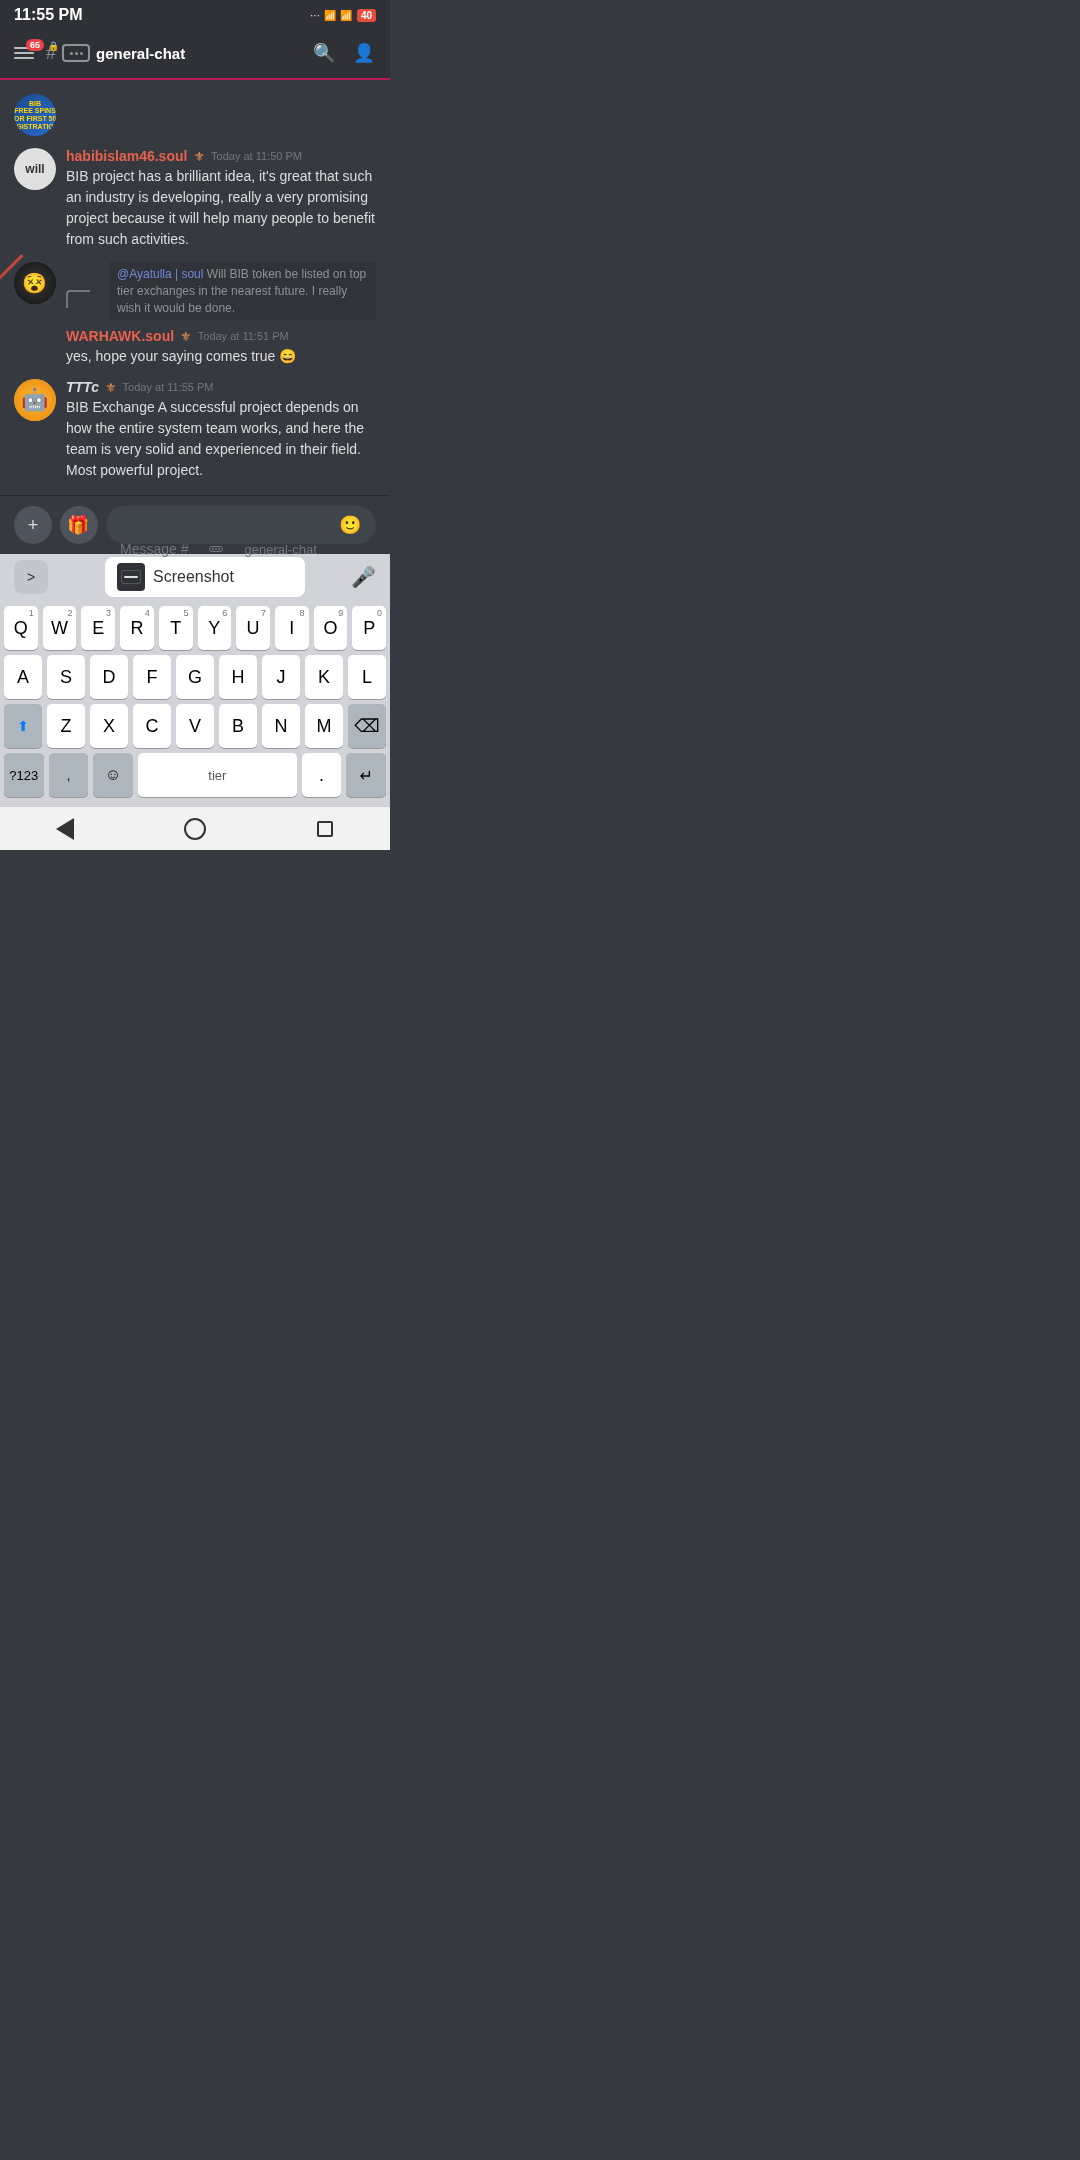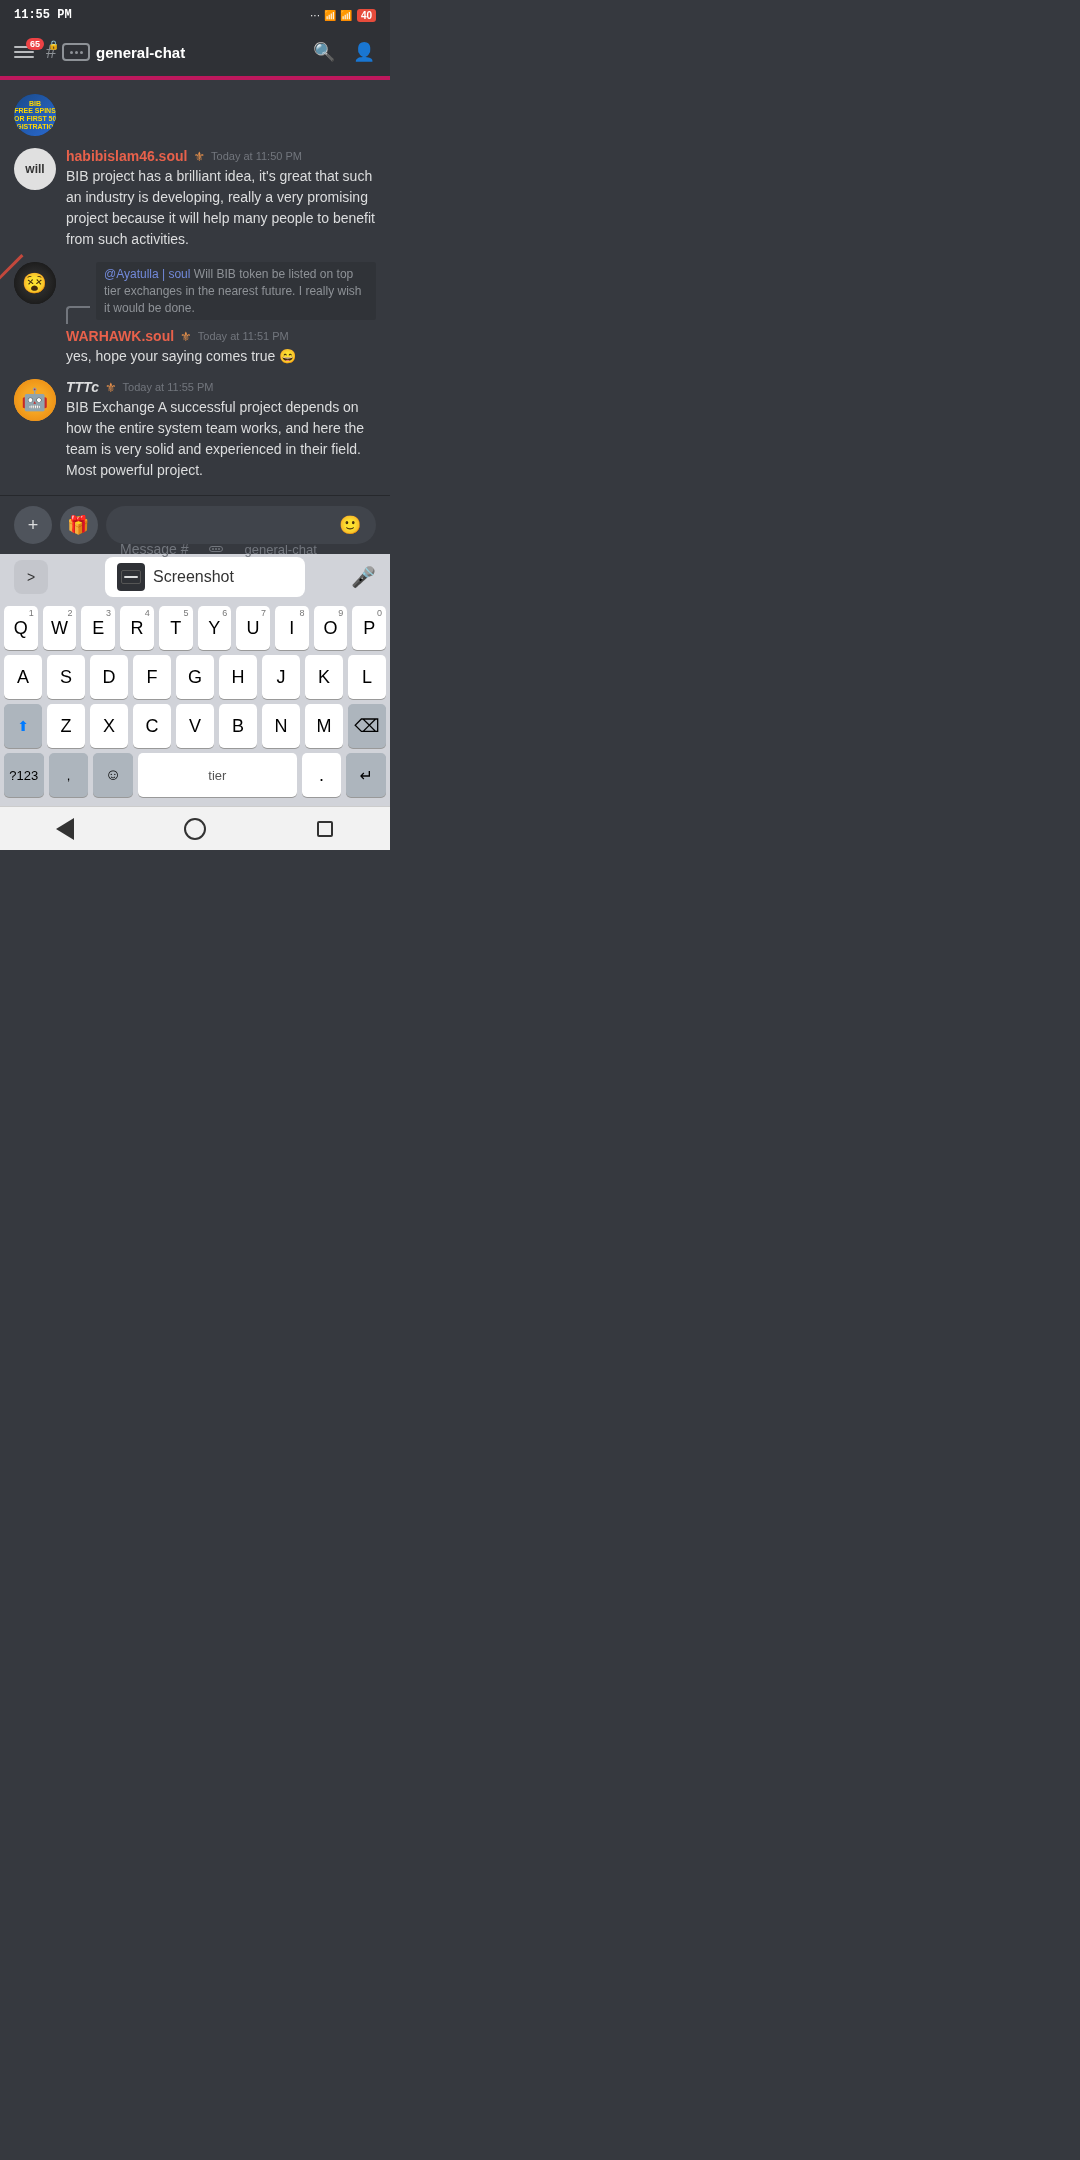--- a/index.html
+++ b/index.html
@@ -16,23 +16,22 @@
     .status-bar {
       background: #2f3136;
       display: flex;
       justify-content: space-between;
       align-items: center;
       padding: 6px 14px 4px;
       height: 28px;
     }
     .status-time {
       color: #fff;
-      font-size: 12px;
+      font-size: 16px;
       font-weight: 600;
-      font-family: Liberation Mono, monospace;
     }
     .status-icons {
       display: flex;
       align-items: center;
       gap: 4px;
     }
     .status-icons span {
       color: #fff;
       font-size: 10px;
     }
@@ -47,21 +46,21 @@
       font-weight: bold;
     }
 
     
     .header {
       background: #2f3136;
       display: flex;
       align-items: center;
       padding: 8px 14px;
       height: 52px;
-      border-bottom: 4px solid #be185d;
+      border-bottom: 2px solid #be185d;
     }
     .hamburger-btn {
       position: relative;
       margin-right: 12px;
       cursor: pointer;
     }
     .hamburger-lines {
       display: flex;
       flex-direction: column;
       gap: 3px;
@@ -564,21 +563,21 @@
   </div>
 
   <div class="message warhawk-container">
     <div class="avatar avatar-warhawk">
       <div class="avatar-warhawk-inner">
         <span style="font-size:20px;">😵</span>
       </div>
     </div>
     <div class="message-content">
 
-      <div style="display:flex;align-items:flex-end;gap:6px;margin-bottom:4px;">
+      <div style="display:flex;align-items:center;gap:19px;margin-bottom:4px;">
         <div style="margin-top:12px;width:24px;height:18px;border-left:2px solid #72767d;border-top:2px solid #72767d;border-radius:4px 0 0 0;flex-shrink:0;"></div>
         <div class="reply-quote" style="border-left:none;">
           <div class="reply-quote-text">
             <span class="mention">@Ayatulla | soul</span>
             <span> Will BIB token be listed on top tier exchanges in the nearest future. I really wish it would be done.</span>
           </div>
         </div>
       </div>
       <div class="message-header">
         <span class="username username-red">WARHAWK.soul</span>

